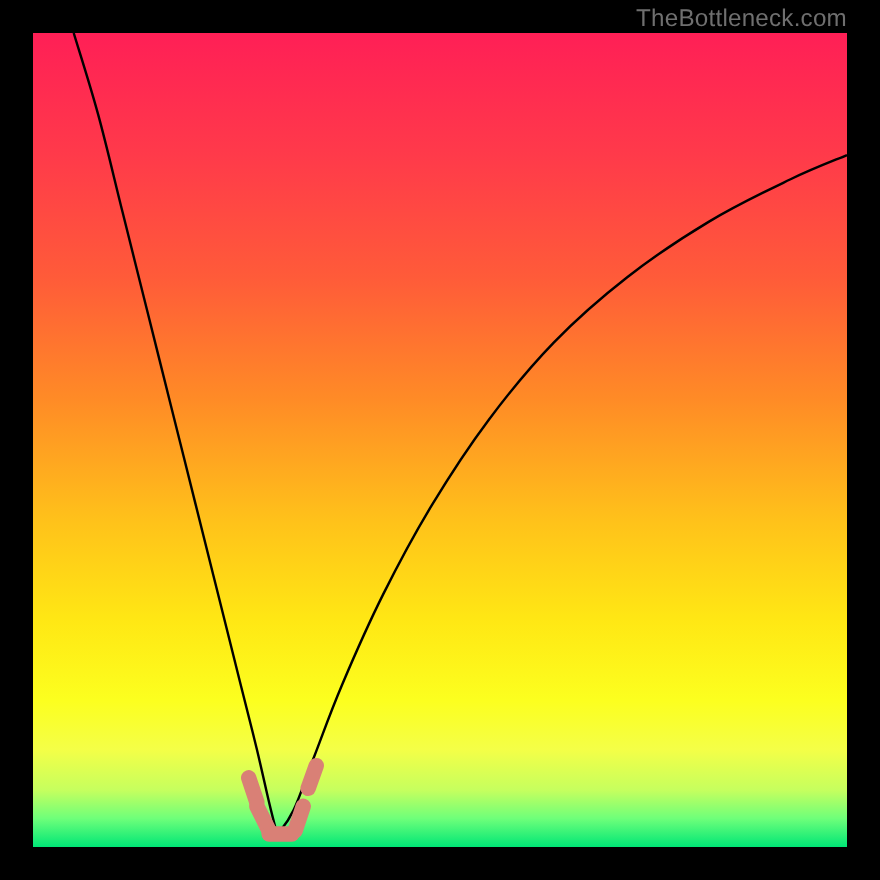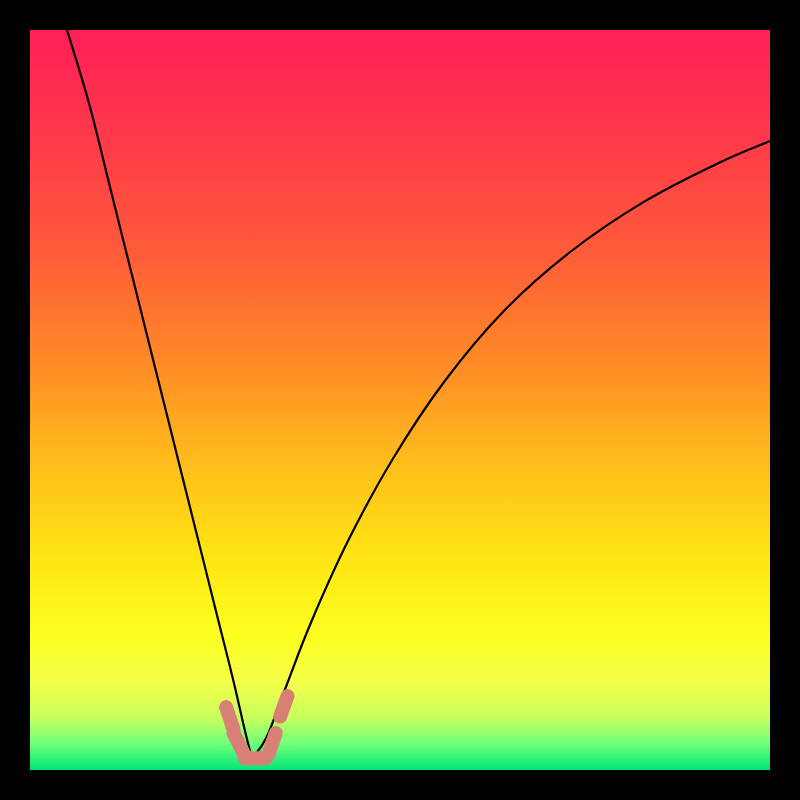--- a/index.html
+++ b/index.html
@@ -56,20 +56,21 @@
     stroke-width: 2.2;
   }
   .bump {
     stroke-linecap: round;
   }
 </style>
 </head>
 <body>
 
 <div class="frame">
+  <div class="watermark">TheBottleneck.com</div>
 
   <div class="plot-area">
     <svg class="gradient-bg" viewBox="0 0 740 740" preserveAspectRatio="none">
       <defs>
         <linearGradient id="grad" x1="0" y1="0" x2="0" y2="1">
             <stop offset="0%" stop-color="#ff1f56"></stop>
             <stop offset="15%" stop-color="#ff3a4a"></stop>
             <stop offset="30%" stop-color="#ff5b39"></stop>
             <stop offset="45%" stop-color="#ff8b26"></stop>
             <stop offset="60%" stop-color="#ffc21a"></stop>

